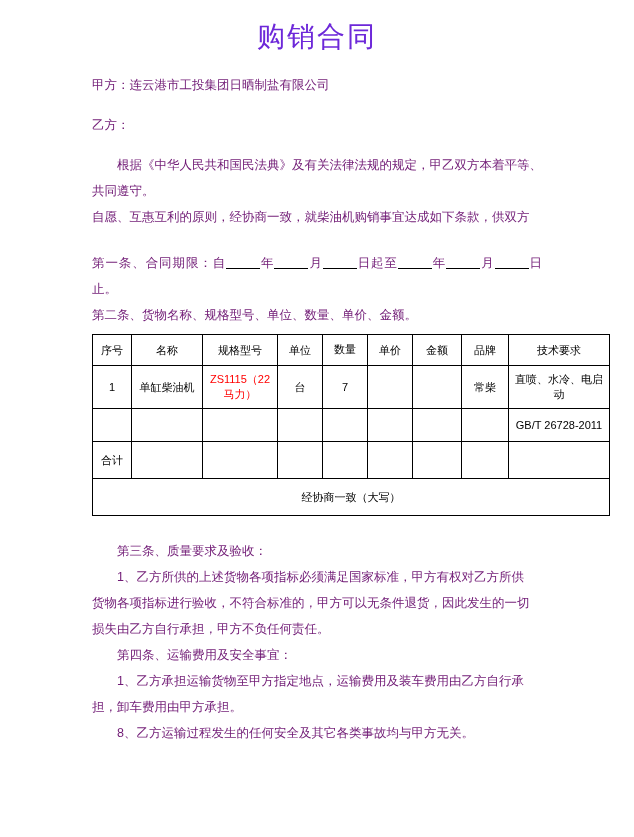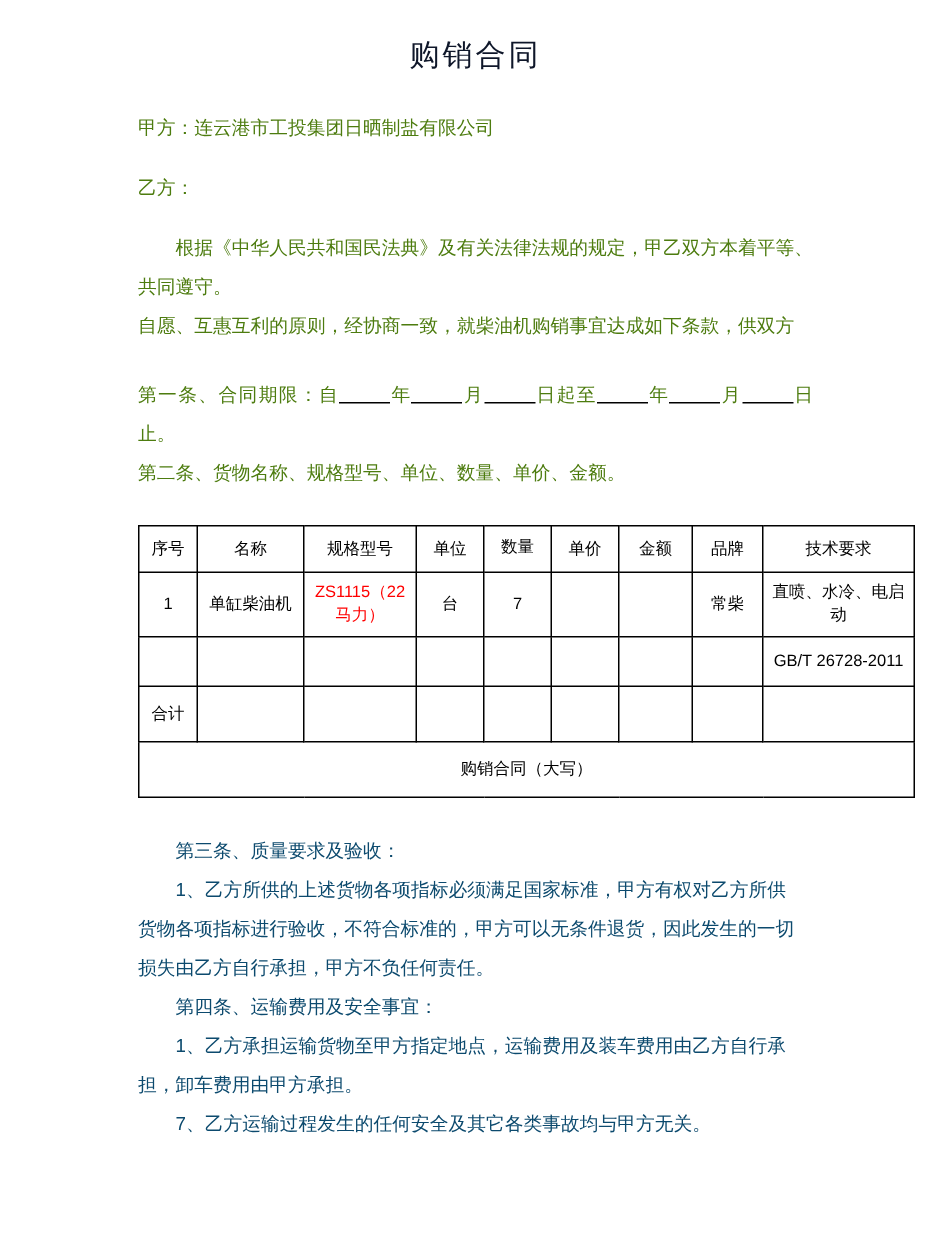--- a/index.html
+++ b/index.html
@@ -16,50 +16,50 @@
   }
   .page {
     position: relative;
     width: 634px;
     height: 837px;
     box-sizing: border-box;
     padding: 0 92px 0 92px;
   }
   .doc-title {
     text-align: center;
-    font-size: 20px;
+    font-size: 28px;
     font-weight: normal;
     letter-spacing: 2px;
-    color: #0f172a;
+    color: #6d28d9;
     margin: 22px 0 0 0;
     padding: 0;
     line-height: 30px;
   }
   .para {
     font-size: 12.5px;
     line-height: 26px;
     margin: 0;
-    color: #4d7c0f;
+    color: #701a75;
     text-align: justify;
   }
   .gap-lg { height: 20px; }
   .gap-md { height: 14px; }
   .indent { text-indent: 25px; }
-  .red { color: #0c4a6e; }
+  .red { color: #701a75; }
   .blank-line {
     display: inline-block;
     border-bottom: 1px solid #000;
     width: 34px;
     height: 13px;
     vertical-align: -2px;
   }
   table.goods {
     border-collapse: collapse;
     width: 450px;
-    margin: 22px 0 0 0;
+    margin: 6px 0 0 0;
     table-layout: fixed;
   }
   table.goods td, table.goods th {
     border: 1px solid #000;
     font-size: 11px;
     font-weight: normal;
     text-align: center;
     vertical-align: middle;
     padding: 3px 2px;
     line-height: 15px;
@@ -153,32 +153,32 @@
         <td></td>
         <td></td>
         <td></td>
         <td></td>
         <td></td>
         <td></td>
         <td></td>
         <td></td>
       </tr>
       <tr class="row-total">
-        <td colspan="9">购销合同（大写）</td>
+        <td colspan="9">经协商一致（大写）</td>
       </tr>
     </tbody>
   </table>
 
   <div class="sec-block">
     <p class="para list-line red">第三条、质量要求及验收：</p>
     <p class="para list-line red">1、乙方所供的上述货物各项指标必须满足国家标准，甲方有权对乙方所供</p>
     <p class="para red">货物各项指标进行验收，不符合标准的，甲方可以无条件退货，因此发生的一切</p>
     <p class="para red">损失由乙方自行承担，甲方不负任何责任。</p>
   </div>
 
   <div>
     <p class="para list-line red">第四条、运输费用及安全事宜：</p>
     <p class="para list-line red">1、乙方承担运输货物至甲方指定地点，运输费用及装车费用由乙方自行承</p>
     <p class="para red">担，卸车费用由甲方承担。</p>
-    <p class="para list-line red">7、乙方运输过程发生的任何安全及其它各类事故均与甲方无关。</p>
+    <p class="para list-line red">8、乙方运输过程发生的任何安全及其它各类事故均与甲方无关。</p>
   </div>
 
 </div>
 
 </body></html>

